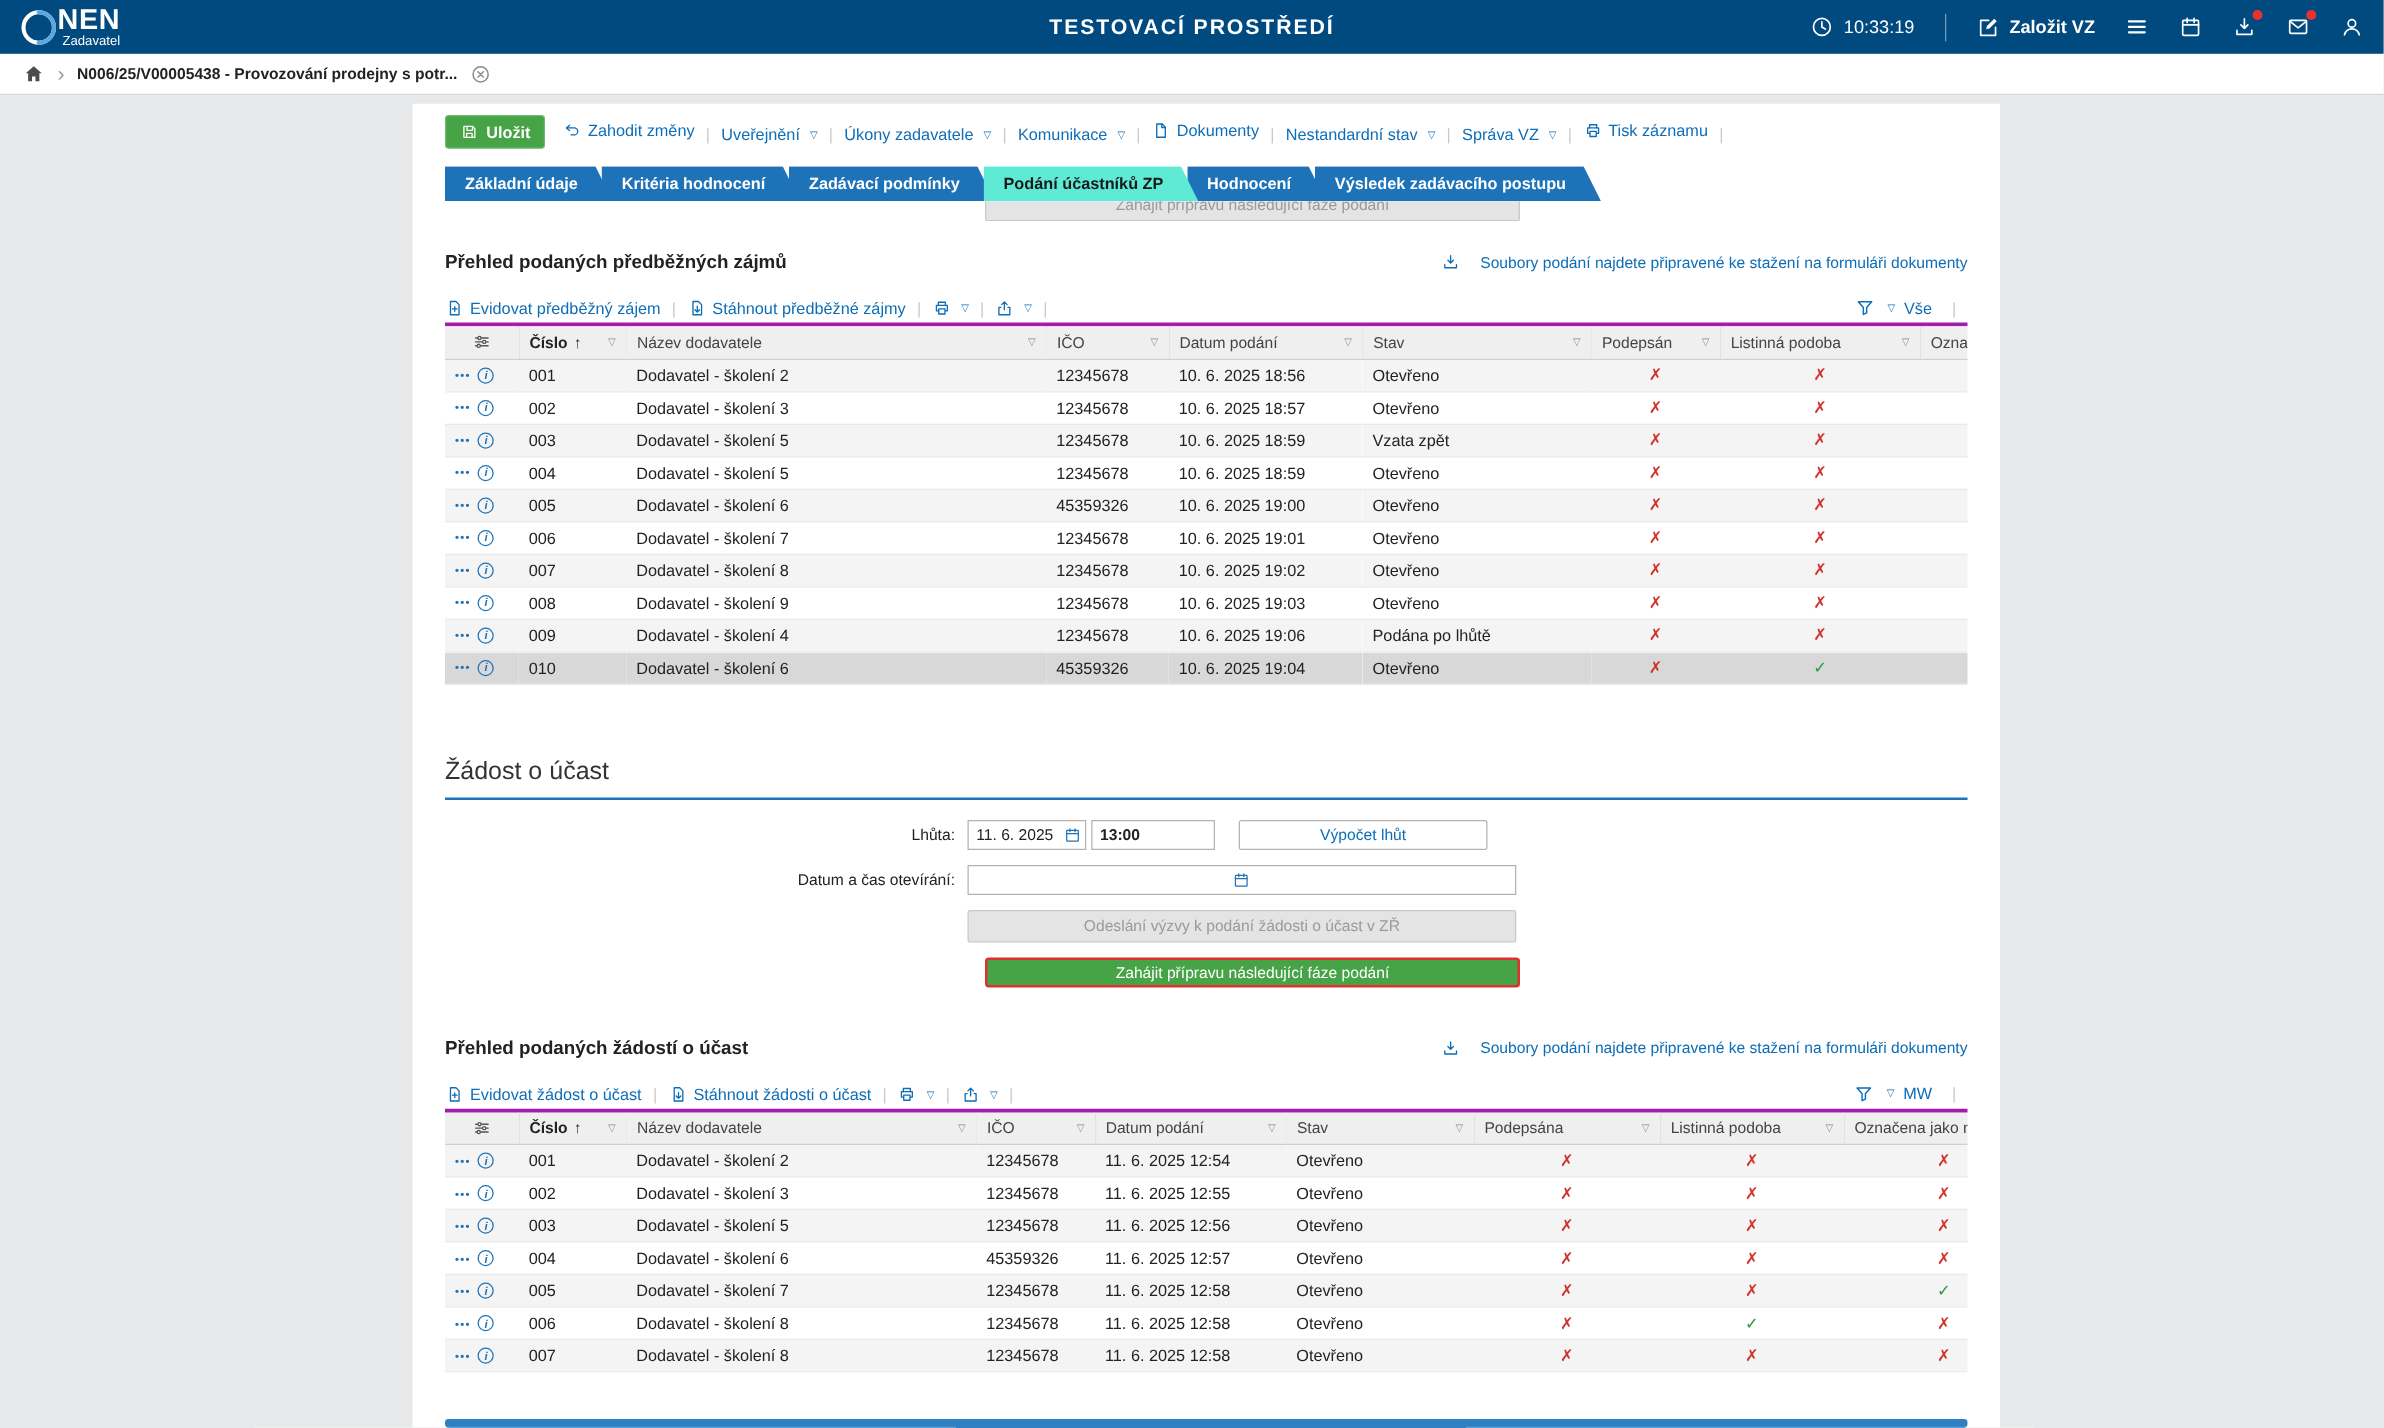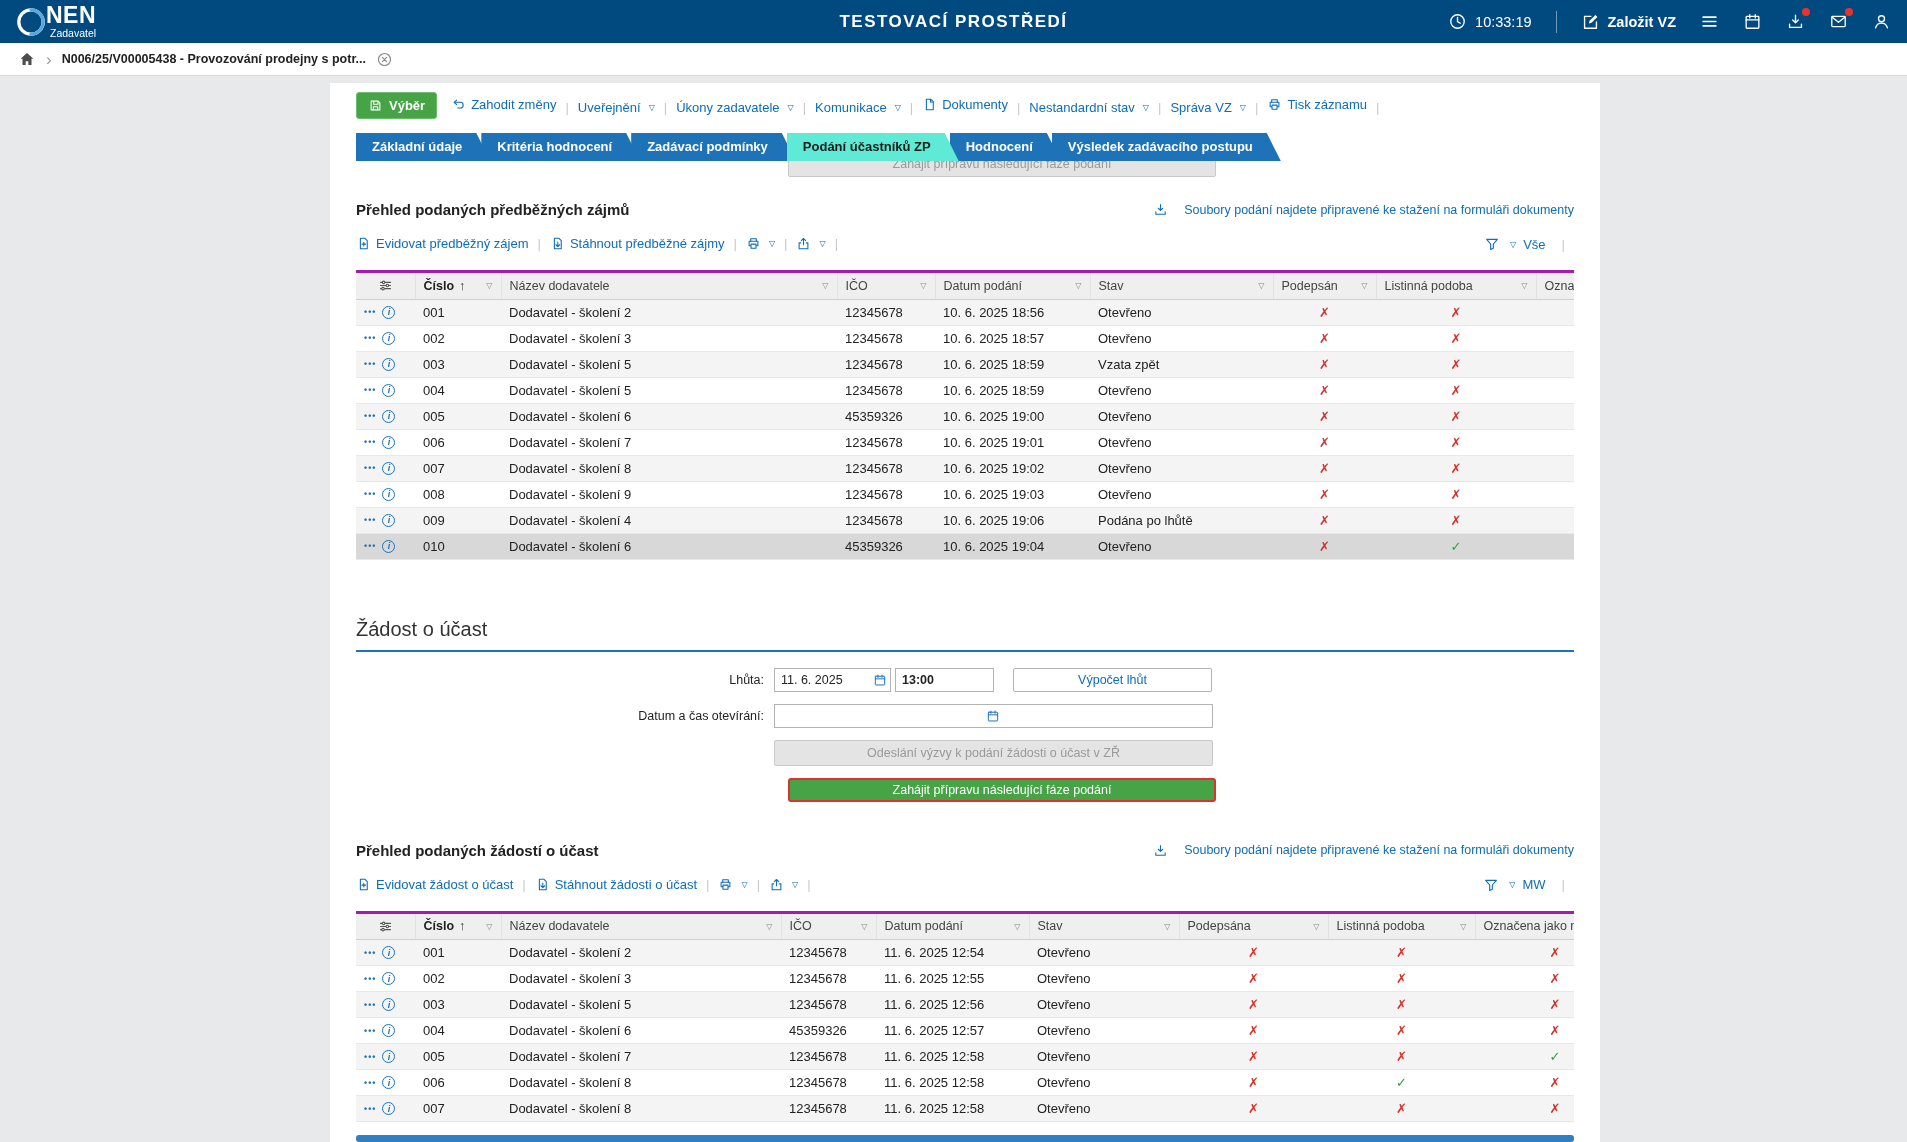--- a/index.html
+++ b/index.html
@@ -54,21 +54,21 @@
   .btn-disabled{width:428px;height:26px;background:#e4e4e4;border:1px solid #c9c9c9;color:#9a9a9a;
     font-size:12.5px;border-radius:2px;display:flex;align-items:center;justify-content:center}
   .clip-wrap .btn-disabled{margin:-10px 0 0 432px}
 
   
   .sec-head{display:flex;justify-content:space-between;align-items:center;margin-top:24px}
   .sec-title{font-size:15px;font-weight:bold;color:#222}
   .files-link{color:#0d6db7;font-size:12.5px;display:inline-flex;gap:16px;align-items:center;cursor:pointer}
   .files-link .ic{width:15px;height:15px}
 
-  .grid-bar{display:flex;align-items:flex-start;height:30px;margin-top:18px}
+  .grid-bar{display:flex;align-items:flex-end;height:30px;margin-top:6px}
   .grid-bar-right{margin-left:auto;display:flex;align-items:center;gap:7px}
   .filter-ic{width:16px;height:16px;color:#0d6db7}
 
   .grid-wrap{width:1218px;overflow:hidden;border-top:3px solid #a21caf;margin-top:4px}
   table.grid{border-collapse:collapse;table-layout:fixed}
   .grid th{background:#efefef;height:26px;font-weight:normal;text-align:left;padding:0 8px;font-size:12.5px;
     color:#444;border-bottom:1px solid #cfcfcf;border-left:1px solid #e2e2e2;white-space:nowrap;overflow:hidden}
   .grid th:first-child{border-left:none}
   .th-inner{display:flex;align-items:center;gap:5px}
   .th-caret{margin-left:auto;color:#8a8a8a;font-size:8px}
@@ -87,21 +87,21 @@
   .mark-x{color:#d0342c;font-weight:bold;font-size:13px;font-family:"DejaVu Sans",sans-serif}
   .mark-check{color:#2f9e44;font-weight:bold;font-size:13px;font-family:"DejaVu Sans",sans-serif}
 
   
   .big-title{font-size:20px;color:#333;margin-top:58px;padding-bottom:9px;border-bottom:2px solid #1e73b8}
   .form{margin-top:16px}
   .form-row{display:flex;align-items:center;margin-bottom:12px}
   .form-label{width:418px;text-align:right;padding-right:10px;font-size:12.5px;color:#222}
   .inp{height:24px;border:1px solid #b3b3b3;background:#fff;font-size:12.5px;padding:0 6px;
     font-family:"Liberation Sans",sans-serif;color:#222}
-  .inp-date{width:117px;padding-right:10px}
+  .inp-date{width:95px;padding-right:10px}
   .inp-time{width:99px;margin-left:4px;font-weight:bold}
   .inp-wrap{position:relative;display:inline-flex}
   .cal-ic{width:14px;height:14px;color:#1e73b8;position:absolute;right:4px;top:5px;pointer-events:none}
   .btn-calc{width:199px;height:24px;margin-left:19px;background:#fff;border:1px solid #b3b3b3;color:#0d6db7;
     font-size:12.5px;border-radius:2px;cursor:pointer}
   .inp-long{width:439px}
   .cal-mid{right:auto;left:212px}
   .row-send .btn-disabled{width:439px;margin:0}
   .req-label-box{display:inline-block;border:1px solid #e03131;padding:3px 6px;font-size:12.5px;margin-left:auto}
   .star{color:#e03131;font-weight:bold}
@@ -188,21 +188,21 @@
 
 <div class="panel">
 
   <div class="panel-actions">
     <button class="btn-save">
       <svg class="ic" viewBox="0 0 24 24">
           <path d="M5 5h11l3 3v11H5z"></path>
           <path d="M9 5v5h7V5"></path>
           <path d="M8.5 19v-5h7v5"></path>
         </svg>
-      <span>Výběr</span>
+      <span>Uložit</span>
     </button>
     <span id="actions-items"><span class="tlink"><svg class="ic" viewBox="0 0 24 24">
             <path d="M9 5L5 8.5 9 12"></path>
             <path d="M5.5 8.5H15a4.5 4.5 0 0 1 0 9h-4"></path>
           </svg>Zahodit změny</span><span class="psep">|</span><span class="tlink">Uveřejnění<span class="caret">▽</span></span><span class="psep">|</span><span class="tlink">Úkony zadavatele<span class="caret">▽</span></span><span class="psep">|</span><span class="tlink">Komunikace<span class="caret">▽</span></span><span class="psep">|</span><span class="tlink"><svg class="ic" viewBox="0 0 24 24">
             <path d="M7 3.5h7l4 4V20.5H7z"></path>
             <path d="M13.5 3.5v4.5H18"></path>
           </svg>Dokumenty</span><span class="psep">|</span><span class="tlink">Nestandardní stav<span class="caret">▽</span></span><span class="psep">|</span><span class="tlink">Správa VZ<span class="caret">▽</span></span><span class="psep">|</span><span class="tlink"><svg class="ic" viewBox="0 0 24 24">
             <path d="M7.5 8.5v-4h9v4"></path>
             <path d="M5 8.5h14v7H5z"></path>

